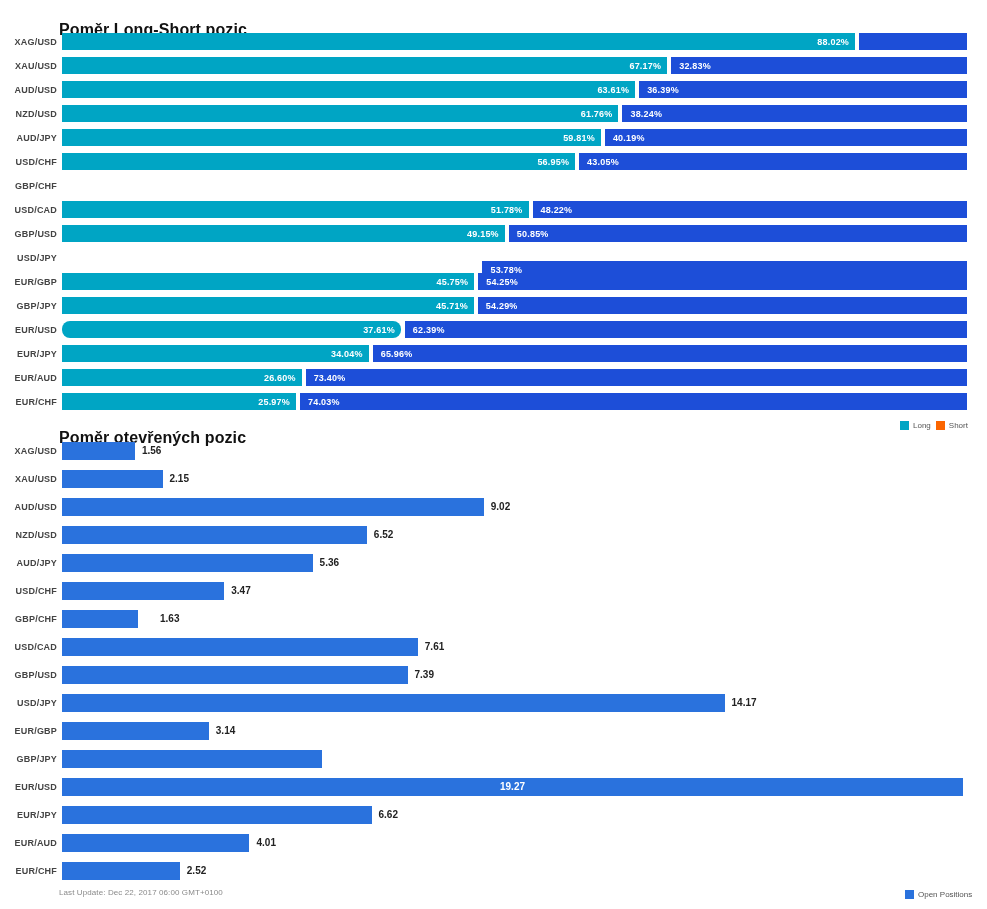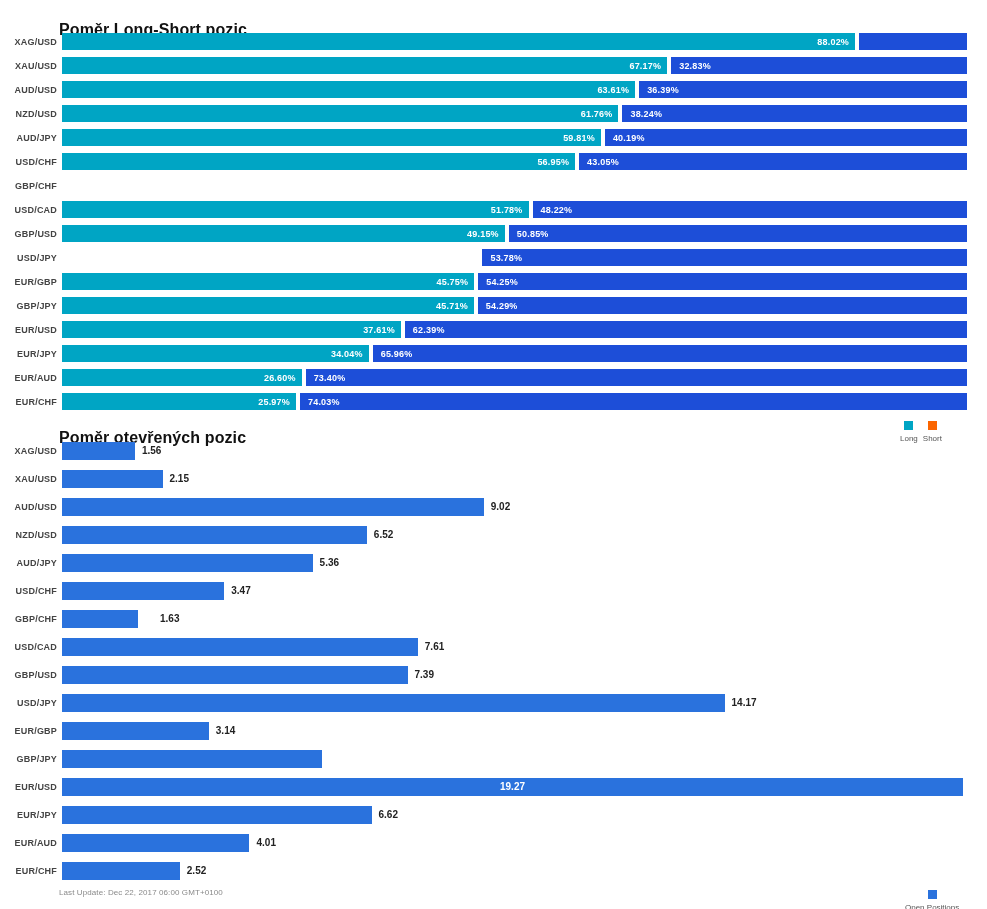--- a/index.html
+++ b/index.html
@@ -118,21 +118,21 @@
     position: absolute;
     display: flex;
     align-items: center;
     gap: 5px;
     font-size: 8px;
     color: #555555;
     white-space: nowrap;
   }
   #ls-legend { left: 900px; top: 421px; }
   #op-legend { left: 905px; top: 890px; }
-  .legend .item { display: flex; align-items: center; gap: 4px; flex-direction: column; }
+  .legend .item { display: flex; align-items: center; gap: 4px; }
   .swatch { width: 9px; height: 9px; display: inline-block; }
   .sw-long { background: #00a5c4; }
   .sw-short { background: #fb6500; }
   .sw-open { background: #2a72dd; }
   .legend-label { font-size: 8px; color: #555555; line-height: 9px; }
 
   .footnote {
     position: absolute;
     left: 59px;
     top: 888px;
@@ -237,21 +237,21 @@
               <span class="seg-val">49.15%</span>
             </div>
             <div class="seg short" style="left: 446.841px; width: 458.159px;">
               <span class="seg-val">50.85%</span>
             </div>
           </div>
         </div>
         <div class="row row-ls">
           <div class="cat-label">USD/JPY</div>
           <div class="bars-ls">
-            <div class="seg short" style="left: 420.442px; width: 484.558px;">
+            <div class="seg short" style="left: 420.442px; width: 484.558px; margin-top: 12px;">
               <span class="seg-val">53.78%</span>
             </div>
           </div>
         </div>
         <div class="row row-ls">
           <div class="cat-label">EUR/GBP</div>
           <div class="bars-ls">
             <div class="seg long" style="width: 412.207px;">
               <span class="seg-val">45.75%</span>
             </div>
@@ -267,21 +267,21 @@
               <span class="seg-val">45.71%</span>
             </div>
             <div class="seg short" style="left: 415.847px; width: 489.153px;">
               <span class="seg-val">54.29%</span>
             </div>
           </div>
         </div>
         <div class="row row-ls">
           <div class="cat-label">EUR/USD</div>
           <div class="bars-ls">
-            <div class="seg long" style="width: 338.866px;">
+            <div class="seg long" style="width: 338.866px; border-radius: 8px;">
               <span class="seg-val">37.61%</span>
             </div>
             <div class="seg short" style="left: 342.866px; width: 562.134px;">
               <span class="seg-val">62.39%</span>
             </div>
           </div>
         </div>
         <div class="row row-ls">
           <div class="cat-label">EUR/JPY</div>
           <div class="bars-ls">

